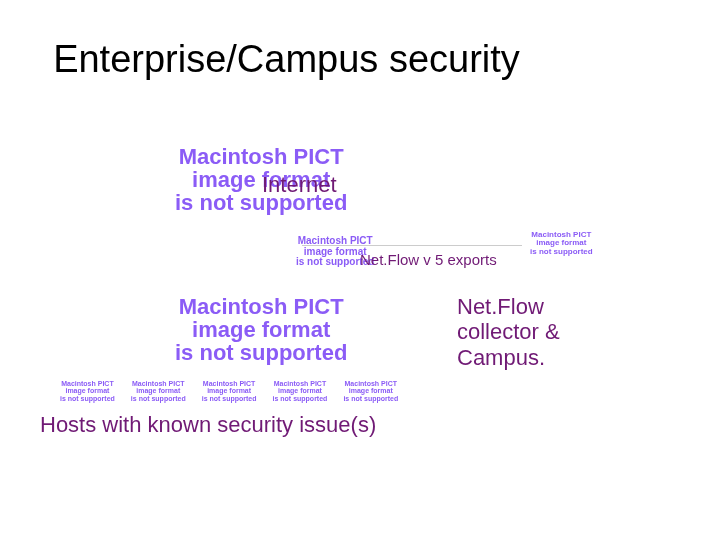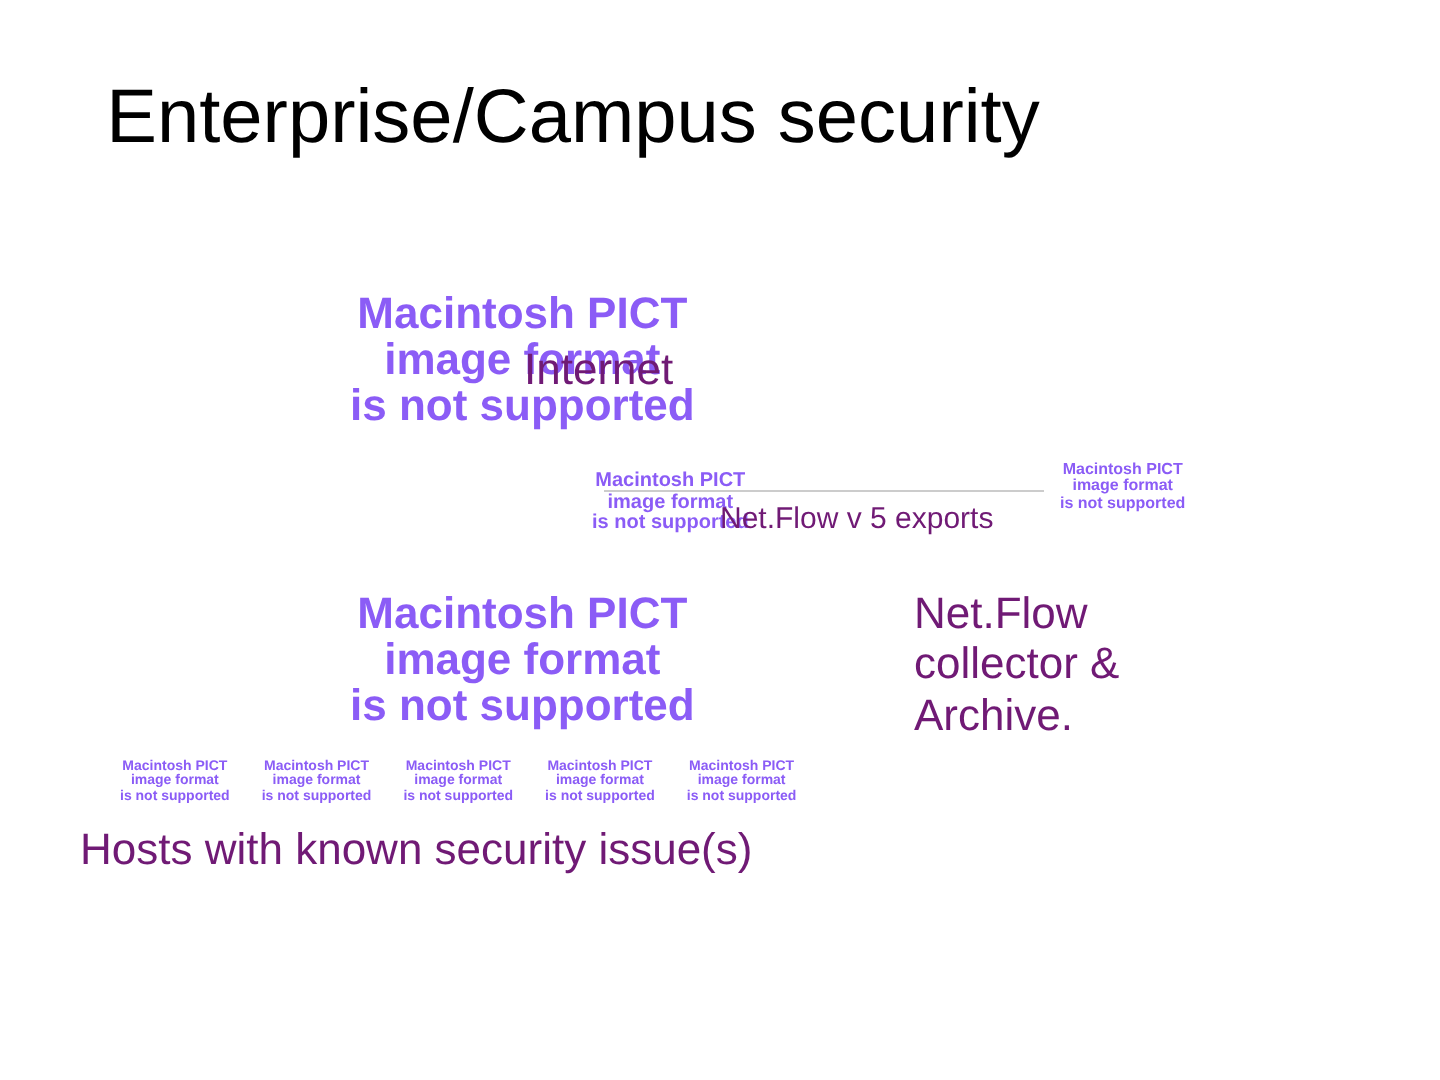--- a/index.html
+++ b/index.html
@@ -132,21 +132,21 @@
     <span>image format</span><br>
     <span>is not supported</span>
   </div>
 
   <div class="lbl lbl-campus">
     <br>
   </div>
 
   <div class="lbl lbl-collector">
     <span>Net.Flow collector &amp;</span><br>
-    <span>Archive.</span>
+    <span>Campus.</span>
   </div>
 
   <div class="pict-row">
     <div class="pict pict-xxs">
       <span>Macintosh PICT</span><br>
       <span>image format</span><br>
       <span>is not supported</span>
     </div>
     <div class="pict pict-xxs">
       <span>Macintosh PICT</span><br>

